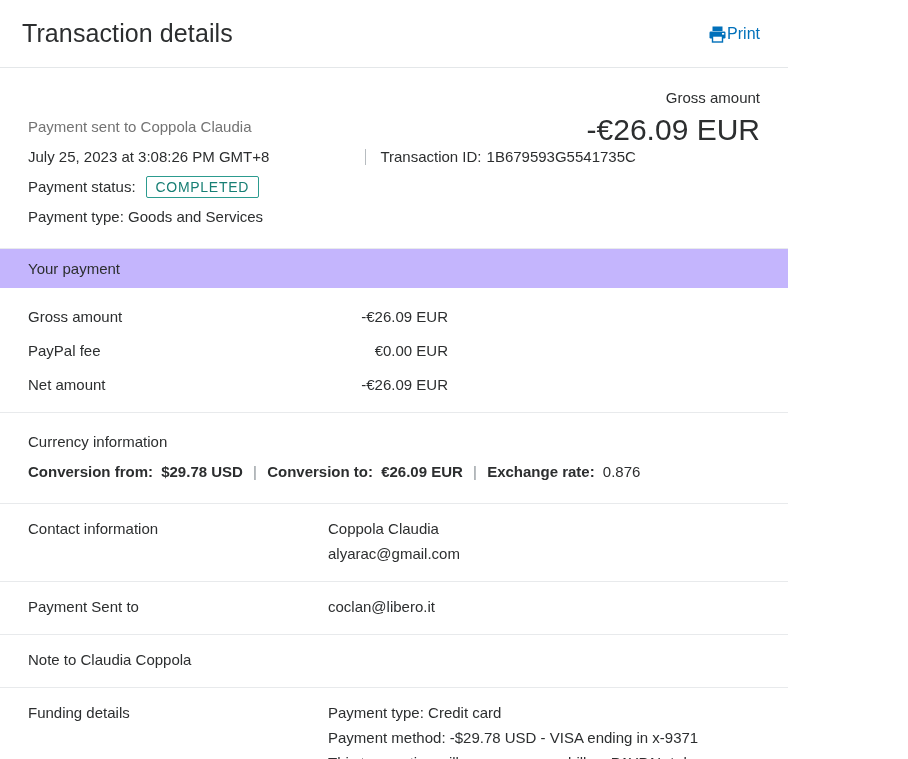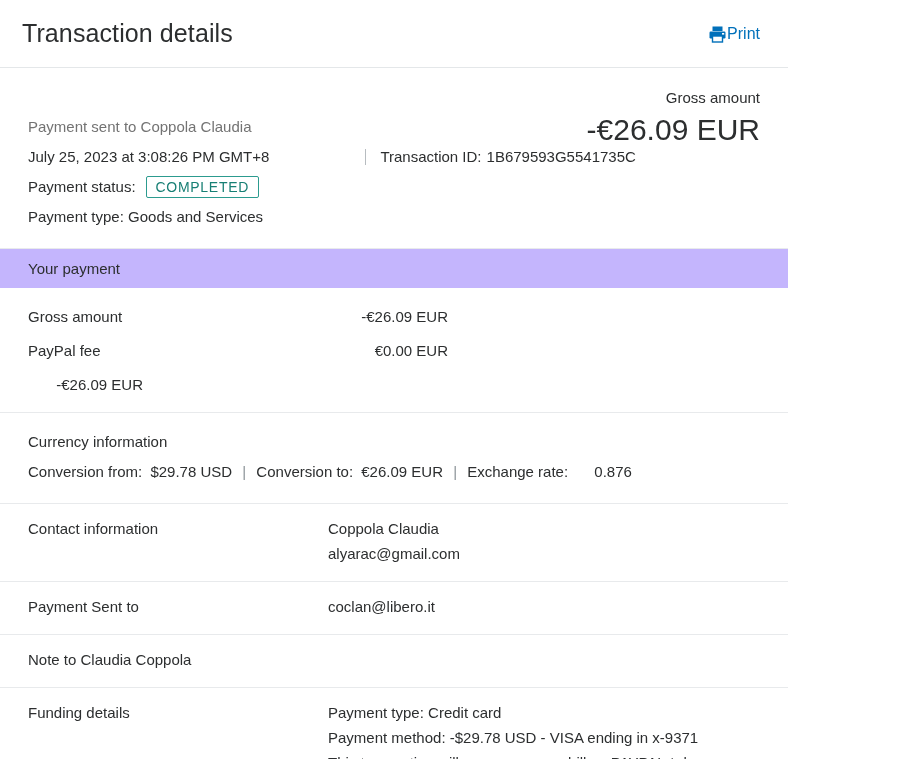--- a/index.html
+++ b/index.html
@@ -142,21 +142,21 @@
     border-bottom: 1px solid #e8eaec;
   }
   .conv-title {
     font-size: 15px;
     line-height: 30px;
   }
   .conv-line {
     font-size: 15px;
     line-height: 30px;
   }
-  .conv-line b { font-weight: normal; }
+  .conv-line b { font-weight: bold; }
   .pipe {
     color: #8d9499;
     padding: 0 6px;
   }
 
   
   .detail-row {
     display: flex;
     padding: 14px 28px 16px 28px;
     border-bottom: 1px solid #e8eaec;
@@ -232,35 +232,36 @@
   <div class="amounts">
     <div class="amt-row">
       <div class="amt-label">Gross amount</div>
       <div class="amt-value">-€26.09 EUR</div>
     </div>
     <div class="amt-row">
       <div class="amt-label">PayPal fee</div>
       <div class="amt-value">€0.00 EUR</div>
     </div>
     <div class="amt-row">
+      <div class="amt-label">Net amount</div>
       <div class="amt-value">-€26.09 EUR</div>
     </div>
   </div>
 
   <div class="conversion">
     <div class="conv-title">Currency information</div>
     <div class="conv-line">
       <b>Conversion from:</b>
       <b style="margin-left:4px">$29.78 USD</b>
       <span class="pipe">|</span>
       <b>Conversion to:</b>
       <b style="margin-left:4px">€26.09 EUR</b>
       <span class="pipe">|</span>
       <b>Exchange rate:</b>
-      <span style="margin-left:22px">0.876</span>
+      <span style="margin-left:4px">0.876</span>
     </div>
   </div>
 
   <div class="detail-row">
     <div class="detail-label">Contact information</div>
     <div class="detail-value">
       <div class="value-line">Coppola Claudia</div>
       <div class="value-line gap">alyarac@gmail.com</div>
     </div>
   </div>

